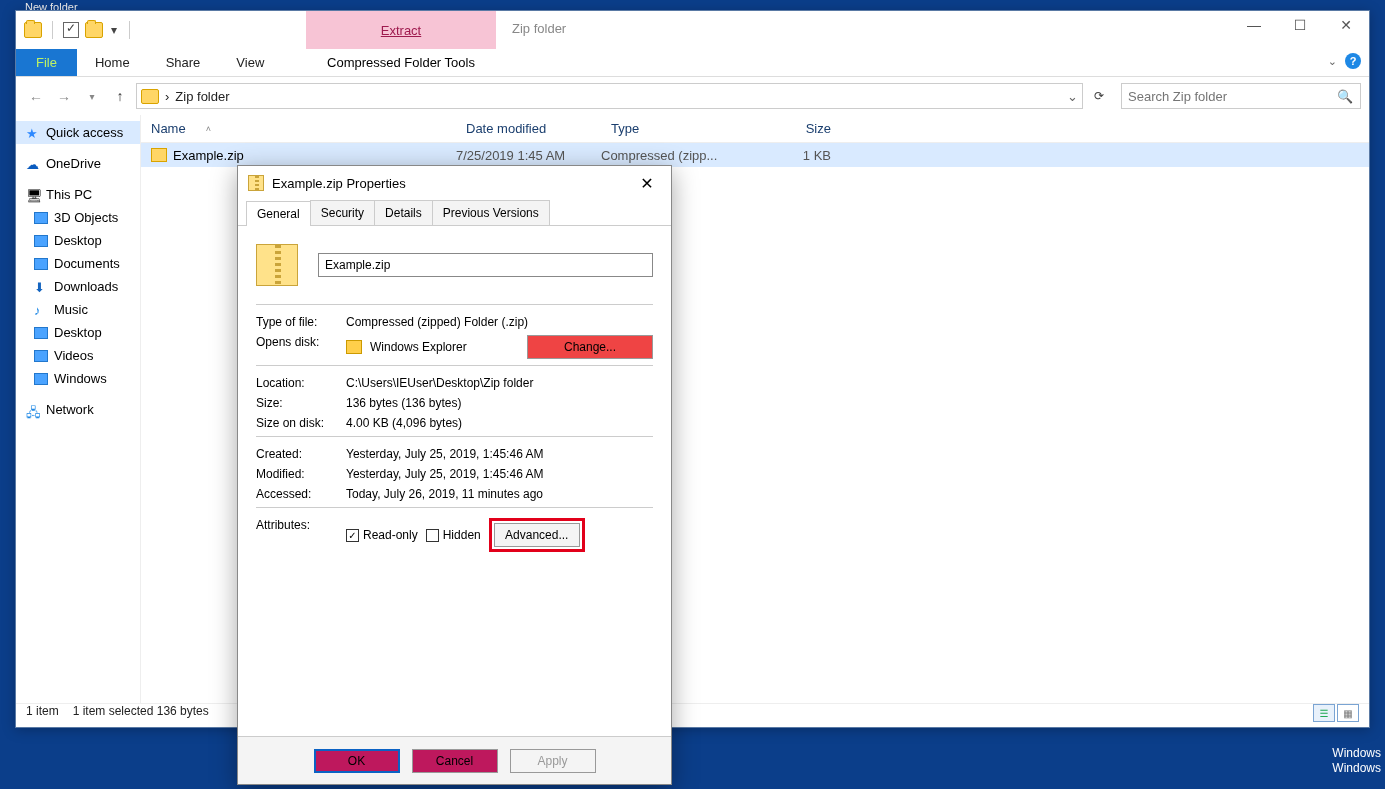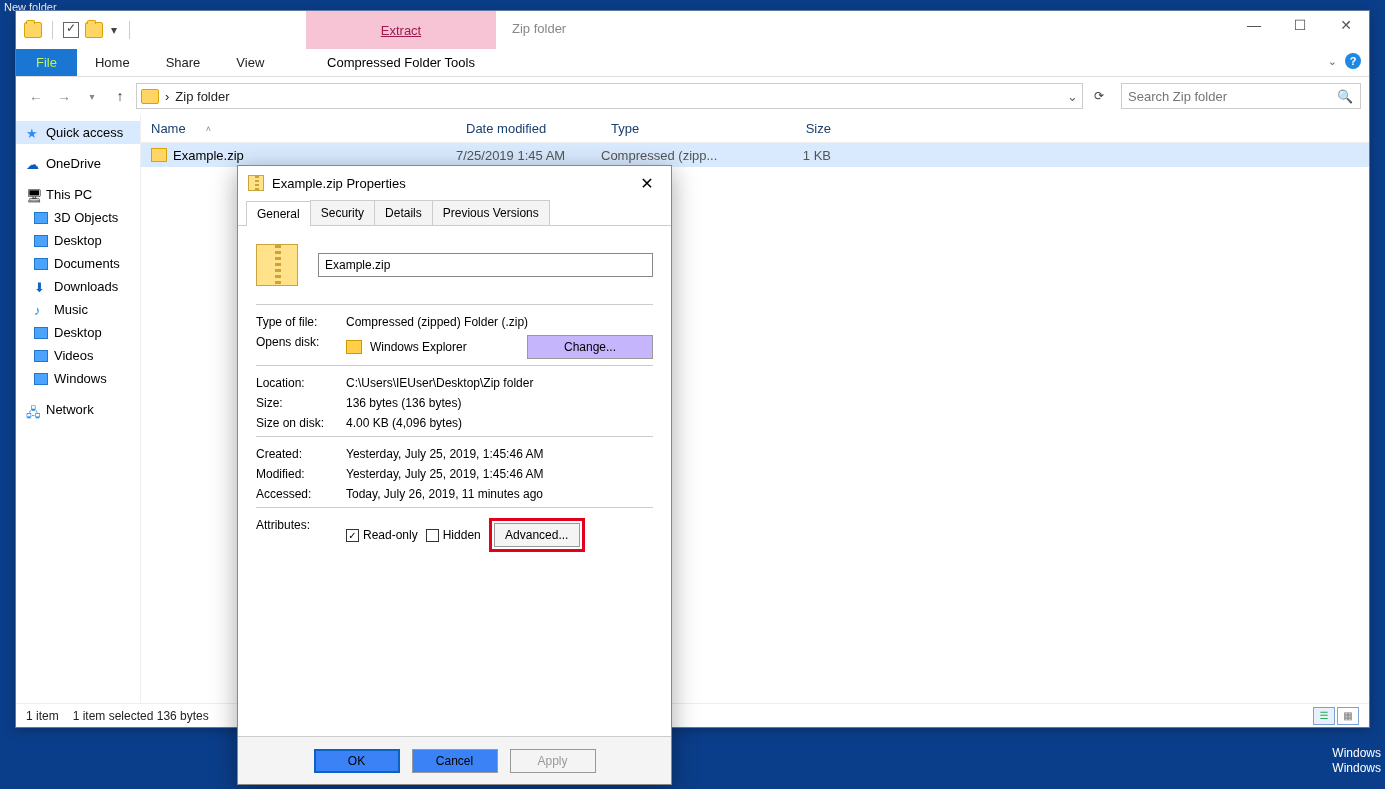--- a/index.html
+++ b/index.html
@@ -1,19 +1,19 @@
 <!DOCTYPE html>
 <html><head>
 <meta charset="utf-8">
 <style>
 * { box-sizing: border-box; margin: 0; padding: 0; font-family: "Segoe UI", Arial, sans-serif; }
 body { background: #0b3e8a; width: 1385px; height: 789px; overflow: hidden; position: relative; font-size: 12px; color: #000; }
 
 
-.bg-desktop { position: absolute; top: 0; left: 0; color: #eee; font-size: 11px; padding: 1px 4px; }
+.bg-desktop { position: absolute; top: 0; left: 8px; color: #eee; font-size: 11px; padding: 1px 17px; }
 
 
 .explorer {
   position: absolute; left: 15px; top: 10px; width: 1355px; height: 718px;
   background: #fff; border: 1px solid #5a7aa5; box-shadow: 0 2px 12px rgba(0,0,0,.25);
   display: flex; flex-direction: column;
 }
 
 
 .titlebar { height: 38px; display: flex; align-items: center; position: relative; background: #fff; }
@@ -77,21 +77,21 @@
 .c-type{width:145px;}
 .c-size{width:95px; text-align:right;}
 
 .row{ height:24px; display:flex; align-items:center; font-size:13px; background:#d9eaff;}
 .row .fileicon{width:16px;height:14px;background:#ffd666;border:1px solid #d9a300;margin:0 6px 0 10px;}
 .row .rname{width:283px;}
 .row .rdate{width:145px;color:#555;}
 .row .rtype{width:145px;color:#555;}
 .row .rsize{width:95px;text-align:right;color:#555;padding-right:10px;}
 
-.status{ height:24px; border-top:1px solid #eee; display:flex; align-items:center; gap:14px; padding:0 10px; font-size:12px; color:#222;}
+.status{ height:24px; border-top:1px solid #eee; display:flex; align-items:flex-start; gap:14px; padding:0 10px; font-size:12px; color:#222;}
 .status .viewicons{margin-left:auto; display:flex; gap:2px;}
 .status .vbtn{width:22px;height:18px;border:1px solid #7aa4d3; background:#e8f1fb; display:flex;align-items:center;justify-content:center;font-size:10px;color:#2a5;}
 .status .vbtn.off{background:#fff;color:#777;}
 
 
 .props {
   position:absolute; left:237px; top:165px; width:435px; height:620px;
   background:#fff; border:1px solid #888; box-shadow:0 6px 24px rgba(0,0,0,.35);
   display:flex; flex-direction:column;
 }
@@ -105,29 +105,29 @@
 .props .ptabs .pt.active{ background:#fff; position:relative; top:1px;}
 .props .pbody{ flex:1; padding:18px 18px 8px 18px; font-size:12px; overflow:auto;}
 .props .row1{ display:flex; align-items:center; gap:20px; margin-bottom:18px;}
 .props .bigzip{ width:42px; height:42px; background:#ffe28a; border:1px solid #caa43a; position:relative;}
 .props .bigzip::after{content:'';position:absolute;left:18px;top:0;width:6px;height:100%;background:repeating-linear-gradient(#caa43a 0 3px,#ffe28a 3px 6px);}
 .props input.fname{ flex:1; height:24px; border:1px solid #888; padding:0 6px; font-size:12px;}
 .props hr{ border:none; border-top:1px solid #ccc; margin:6px 0 10px 0;}
 .props .kv{ display:flex; margin:6px 0;}
 .props .kv .k{ width:90px;}
 .props .kv .v{ flex:1; display:flex; align-items:center; gap:8px;}
-.props .changebtn{ margin-left:auto; width:126px; height:24px; border:1px solid #999; background:#c4b5fd; font-size:12px;}
+.props .changebtn{ margin-left:auto; width:126px; height:24px; border:1px solid #999; background:#ef4444; font-size:12px;}
 .props .weicon{width:16px;height:14px;background:#ffcf4a;border:1px solid #cc9a00;}
 .props .attrs{ display:flex; align-items:center; gap:16px;}
 .props .cb{ display:flex; align-items:center; gap:4px;}
 .props .cb .box{width:13px;height:13px;border:1px solid #333;display:flex;align-items:center;justify-content:center;font-size:10px;}
 .props .advbtn{ width:86px; height:24px; border:1px solid #999; background:#f4f4f4; font-size:12px;}
 .props .adv-highlight{ border:3px solid #e2001a; padding:2px; display:inline-block;}
 .props .pbuttons{ height:48px; border-top:1px solid #ccc; display:flex; align-items:center; justify-content:center; gap:12px; background:#f4f4f4;}
-.props .pbuttons button{ width:86px; height:24px; font-size:12px; border:1px solid #999; background:#3b82f6;}
+.props .pbuttons button{ width:86px; height:24px; font-size:12px; border:1px solid #999; background:#be185d;}
 .props .pbuttons .ok{ border:2px solid #0b62c4;}
 .props .pbuttons .apply{ color:#999; background:#f4f4f4;}
 
 
 .watermark{ position:absolute; right:4px; bottom:12px; color:#fff; font-size:12px; text-align:right; line-height:1.3;}
 </style>
 </head>
 <body>
 
 <div class="bg-desktop">New folder</div>

